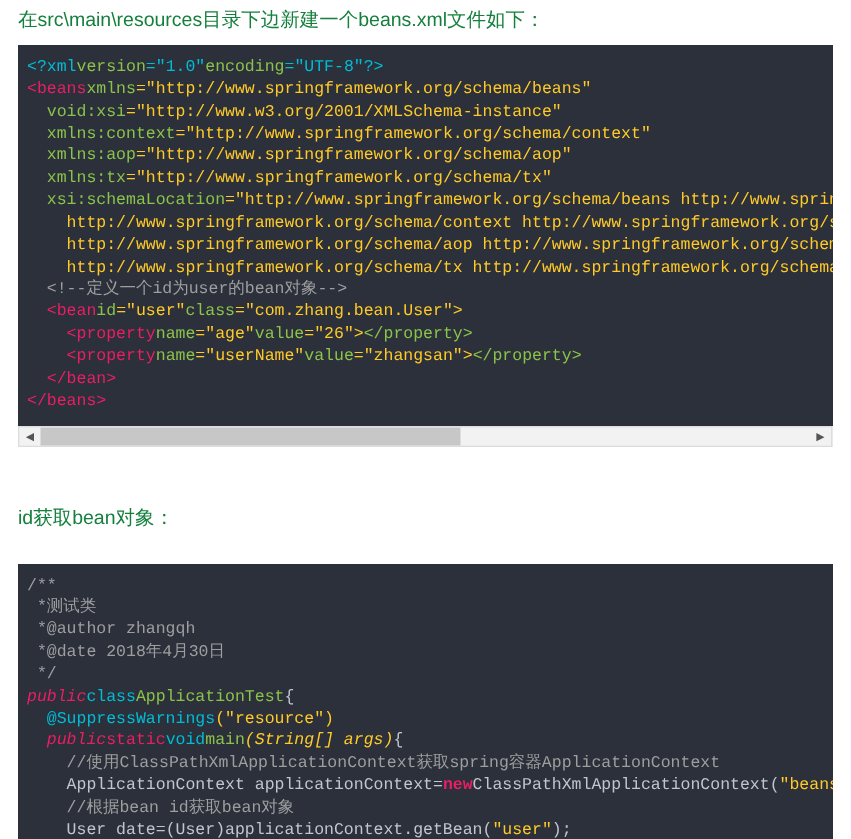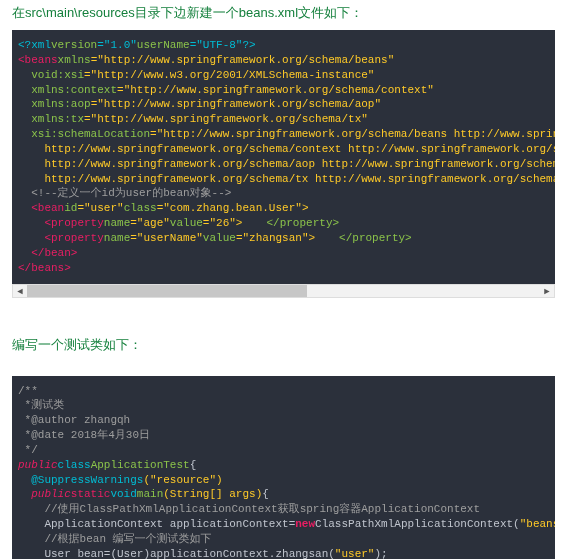--- a/index.html
+++ b/index.html
@@ -71,33 +71,33 @@
   .tk { color: #e91e63; }     
   .attr { color: #8bc34a; }   
   .str { color: #ffca28; }
   .cm { color: #9e9e9e; }     
   .kwp { color: #e91e63; font-style: italic; }    
   .kwc { color: #00bcd4; }    
   .cls { color: #8bc34a; }    
   .kws { color: #e91e63; margin-top: 20px; }    
   .kwv { color: #00bcd4; }    
   .mth { color: #8bc34a; }    
-  .prm { color: #ffca28; }    
+  .prm { color: #ffca28; font-style: italic; }    
   .kwn { color: #e91e63; font-weight: bold; }    
   .lit { color: #ffca28; }    
   .pln { color: #c0c5ce; }    
-  .ge { color: #8bc34a; margin-left: 24px; }     
+  .ge { color: #8bc34a; }     
 </style>
 </head>
 <body>
 
 <div class="desc">在src\main\resources目录下边新建一个beans.xml文件如下：</div>
 
 <div class="code-wrap">
-<div class="code-inner"><span class="dq">&lt;?xml</span><span class="attr">version</span><span class="dq">="1.0"</span><span class="attr">userName</span><span class="dq">="UTF-8"?&gt;</span>
+<div class="code-inner"><span class="dq">&lt;?xml</span><span class="attr">version</span><span class="dq">="1.0"</span><span class="attr">encoding</span><span class="dq">="UTF-8"?&gt;</span>
 <span class="tk">&lt;beans</span><span class="attr">xmlns</span><span class="str">="http://www.springframework.org/schema/beans"</span>
   <span class="attr">void:xsi</span><span class="str">="http://www.w3.org/2001/XMLSchema-instance"</span>
   <span class="attr">xmlns:context</span><span class="str">="http://www.springframework.org/schema/context"</span>
   <span class="attr">xmlns:aop</span><span class="str">="http://www.springframework.org/schema/aop"</span>
   <span class="attr">xmlns:tx</span><span class="str">="http://www.springframework.org/schema/tx"</span>
   <span class="attr">xsi:schemaLocation</span><span class="str">="http://www.springframework.org/schema/beans http://www.springframework.org/sche</span>
     <span class="str">http://www.springframework.org/schema/context http://www.springframework.org/schema/context/spring-c</span>
     <span class="str">http://www.springframework.org/schema/aop http://www.springframework.org/schema/aop/spring-aop-4.3</span>
     <span class="str">http://www.springframework.org/schema/tx http://www.springframework.org/schema/tx/spring-tx-4.3.xsd"&gt;</span>
   <span class="cm">&lt;!--定义一个id为user的bean对象--&gt;</span>
@@ -111,33 +111,33 @@
 <div class="hscroll">
   <div class="arrow">◄</div>
   <div class="track">
     <div class="thumb"></div>
   </div>
   <div class="arrow">►</div>
 </div>
 
 <div class="spacer"></div>
 
-<div class="desc">编写一个测试类如下：</div>
+<div class="desc">id获取bean对象：</div>
 
 <div style="height:14px"></div>
 
 <div class="code-wrap">
 <div class="code-inner"><span class="cm">/**</span>
 <span class="cm"> *测试类</span>
 <span class="cm"> *@author zhangqh</span>
 <span class="cm"> *@date 2018年4月30日</span>
 <span class="cm"> */</span>
 <span class="kwp">public</span><span class="kwc">class</span><span class="cls">ApplicationTest</span><span class="pln">{</span>
   <span class="dq">@SuppressWarnings</span><span class="lit">("resource")</span>
   <span class="kwp">public</span><span class="kws">static</span><span class="kwv">void</span><span class="mth">main</span><span class="prm">(String[] args)</span><span class="pln">{</span>
     <span class="cm">//使用ClassPathXmlApplicationContext获取spring容器ApplicationContext</span>
     <span class="pln">ApplicationContext applicationContext=</span><span class="kwn">new</span><span class="pln">ClassPathXmlApplicationContext(</span><span class="lit">"beans.xml"</span>
-    <span class="cm">//根据bean 编写一个测试类如下</span>
-    <span class="pln">User bean=(User)applicationContext.zhangsan(</span><span class="lit">"user"</span><span class="pln">);</span>
+    <span class="cm">//根据bean id获取bean对象</span>
+    <span class="pln">User date=(User)applicationContext.getBean(</span><span class="lit">"user"</span><span class="pln">);</span>
     
   
 </div>
 </div>
 
 </body></html>

